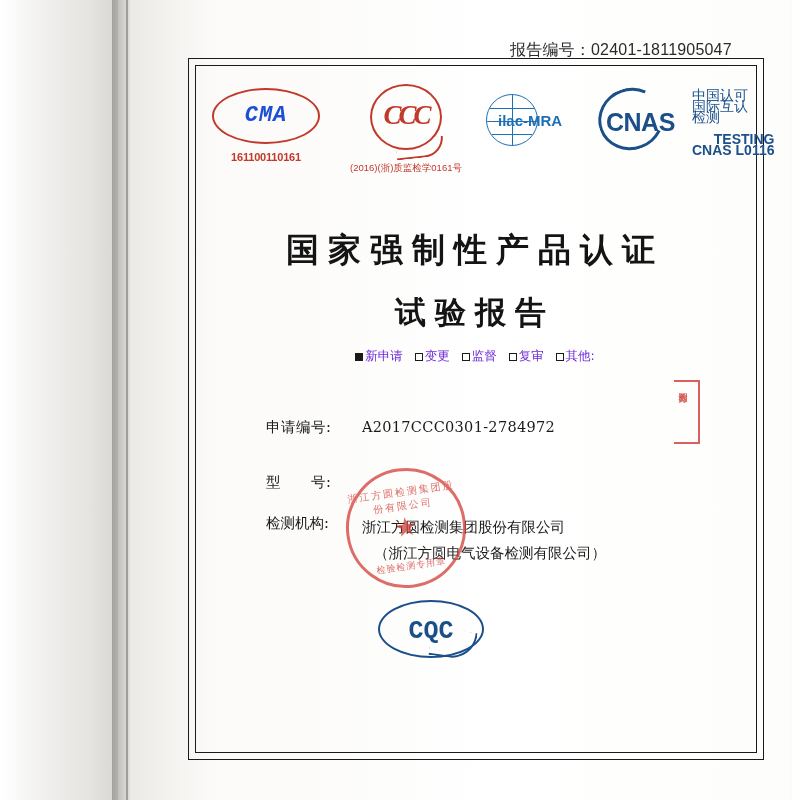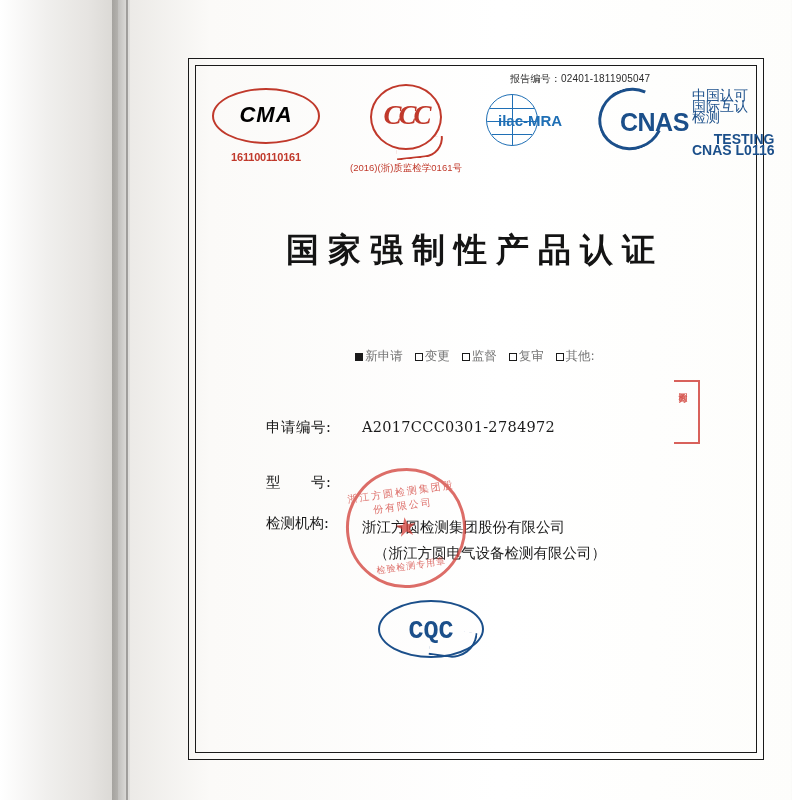--- a/index.html
+++ b/index.html
@@ -49,26 +49,25 @@
     position: absolute;
     right: 0; top: 0;
     width: 10px; height: 800px;
     background: linear-gradient(to right, rgba(255,255,255,0), rgba(200,198,194,0.35));
   }
   
   .report-no {
     position: absolute;
     left: 510px;
     top: 40px;
-    font-size: 10px;
+    font-size: 16px;
     color: #2b2b2b;
     letter-spacing: 0.2px;
     white-space: nowrap;
     font-family: "Liberation Sans", sans-serif;
-    margin-top: 32px;
   }
   
   .frame {
     position: absolute;
     left: 188px;
     top: 58px;
     width: 574px;
     height: 700px;
     border: 1.5px solid #1a1a1a;
   }
@@ -96,25 +95,25 @@
     width: 108px; height: 56px;
     margin: 0 auto;
     border: 2.5px solid #c0392b;
     border-radius: 50%;
     box-sizing: border-box;
   }
   .cma-text {
     position: absolute;
     left: 0; right: 0; top: 50%;
     transform: translateY(-52%);
-    font-family: Liberation Sans, sans-serif;
+    font-family: Liberation Mono, monospace;
     font-weight: bold;
     font-style: italic;
     font-size: 22px;
-    color: #000000;
+    color: #1d4ed8;
     letter-spacing: 1px;
   }
   .cma-num {
     margin-top: 7px;
     font-size: 11px;
     font-weight: bold;
     color: #c0392b;
     font-family: "Liberation Sans", sans-serif;
     letter-spacing: -0.2px;
   }
@@ -199,21 +198,21 @@
     left: 2px; top: 2px;
     width: 66px; height: 62px;
     border: 3px solid #1b4f8a;
     border-radius: 50%;
     border-right-color: transparent;
     box-sizing: border-box;
     transform: rotate(-20deg);
   }
   .cnas-text {
     position: absolute;
-    left: 24px; top: 22px;
+    left: 10px; top: 22px;
     font-family: "Liberation Sans", sans-serif;
     font-size: 25px;
     font-weight: bold;
     color: #1b4f8a;
     letter-spacing: -0.5px;
   }
   .cnas-cn {
     position: absolute;
     left: 96px; top: 4px;
     font-size: 14px;
@@ -257,21 +256,21 @@
     color: #141414;
     font-family: "DejaVu Serif", serif;
   }
   
   .checkrow {
     position: absolute;
     left: 188px; top: 348px;
     width: 574px;
     text-align: center;
     font-size: 12.5px;
-    color: #737373;
+    color: #6d28d9;
     font-family: "DejaVu Sans", sans-serif;
     white-space: nowrap;
   }
   .checkrow .opt { margin: 0 4px; }
   .box {
     display: inline-block;
     width: 8px; height: 8px;
     border: 1px solid #1a1a1a;
     margin-right: 2px;
     vertical-align: -1px;
@@ -474,20 +473,21 @@
         <div class="cnas-arc"></div>
         <div class="cnas-text">CNAS</div>
         <div class="cnas-cn">中国认可<br>国际互认<br>检测</div>
         <div class="cnas-testing">TESTING<br>CNAS L0116</div>
       </div>
     </div>
 
   </div>
 
   <div class="title-main">国家强制性产品认证</div>
+  <div class="title-sub">试验报告</div>
 
   <div class="checkrow">
     <span class="opt"><span class="box filled"></span><span>新申请</span></span>
     <span class="opt"><span class="box"></span><span>变更</span></span>
     <span class="opt"><span class="box"></span><span>监督</span></span>
     <span class="opt"><span class="box"></span><span>复审</span></span>
     <span class="opt"><span class="box"></span><span>其他:</span></span>
   </div>
 
   <div class="fields">

